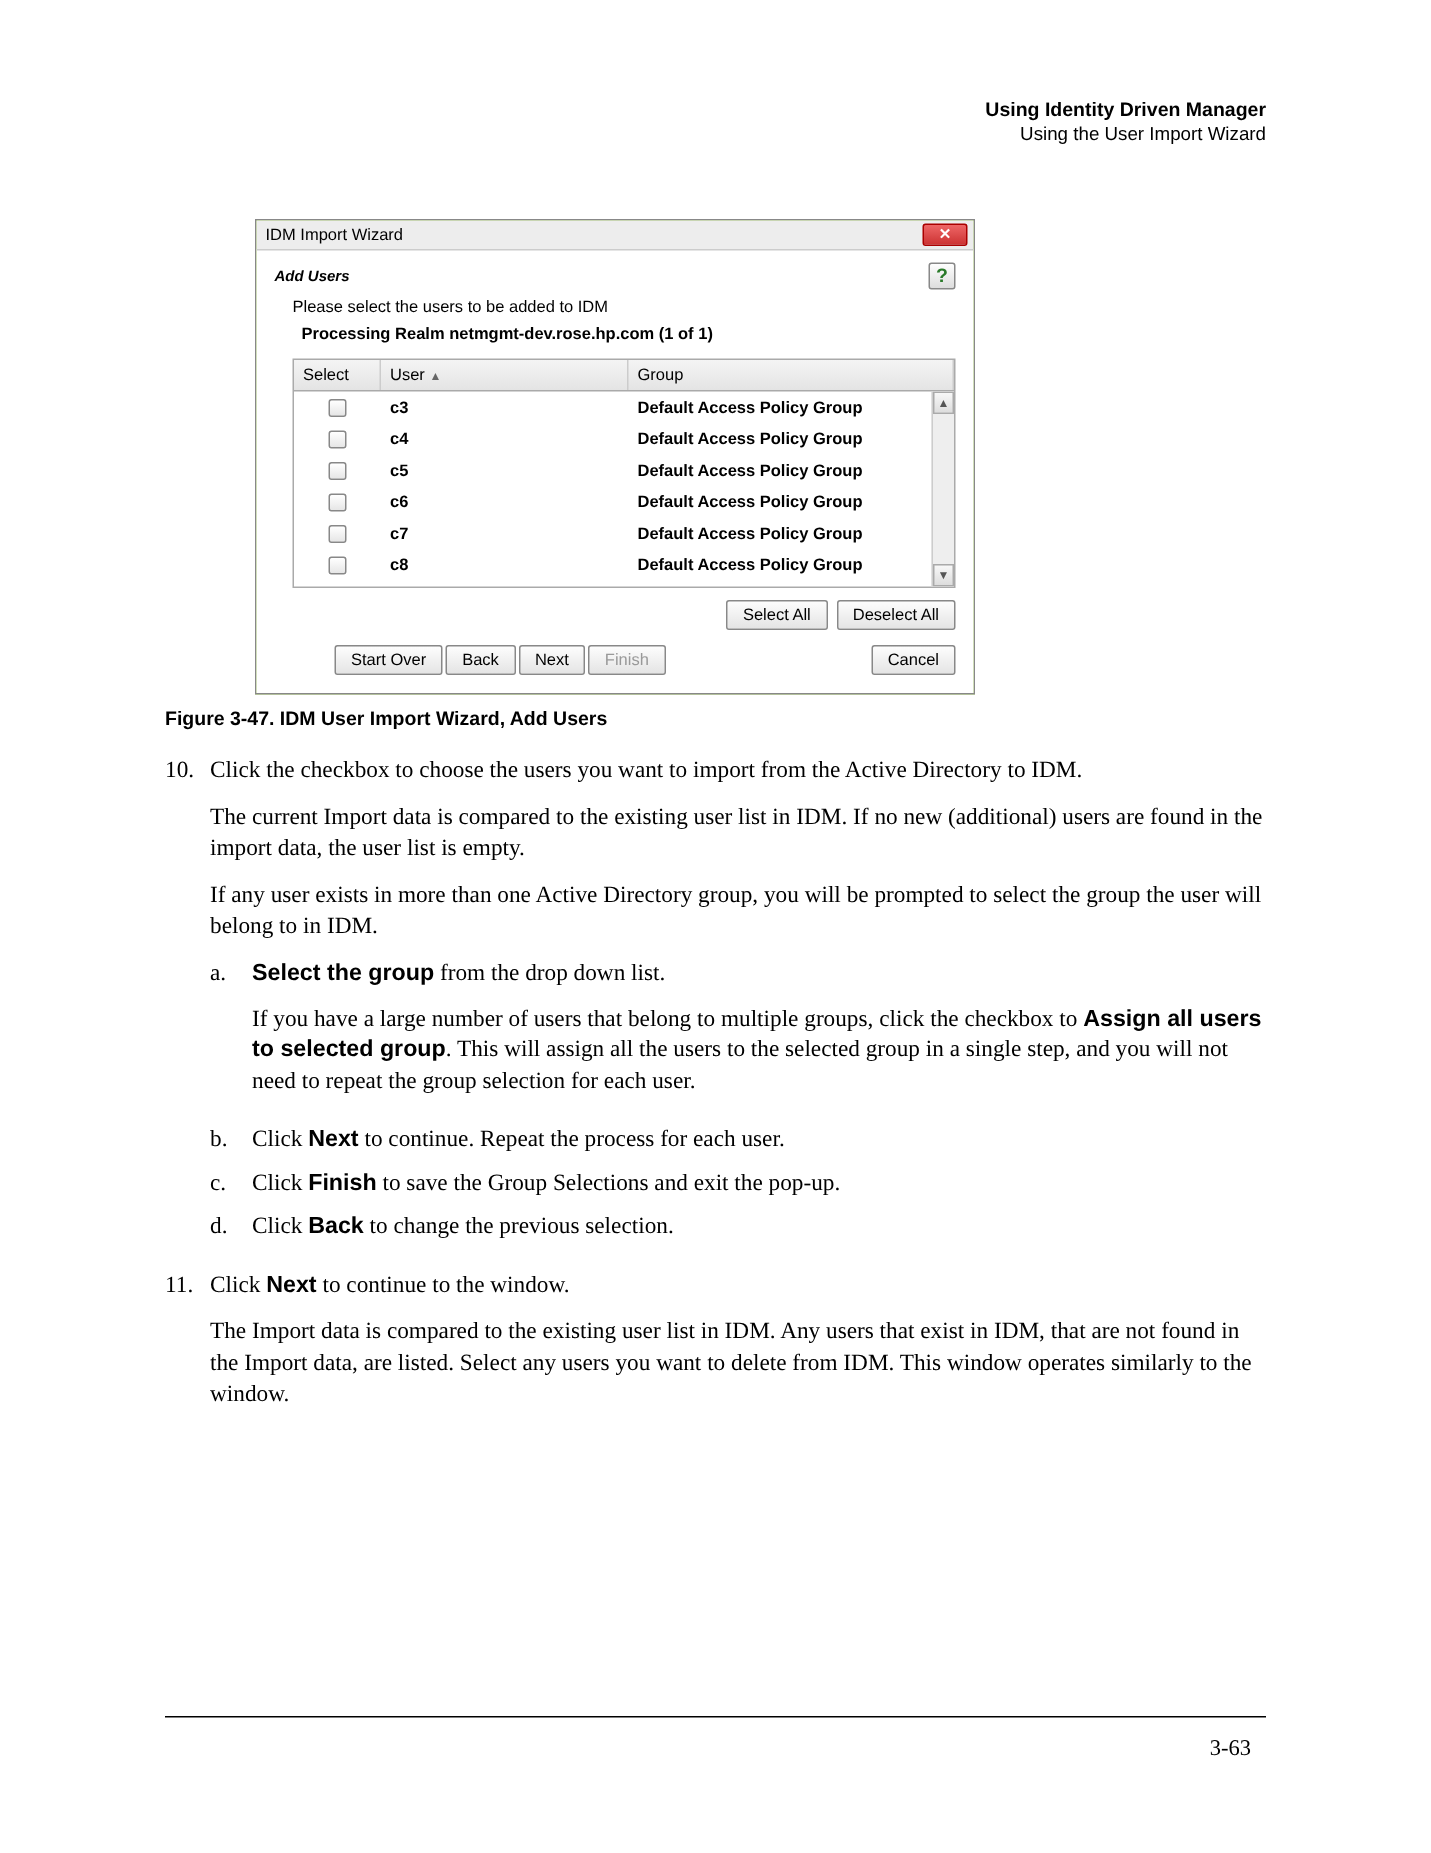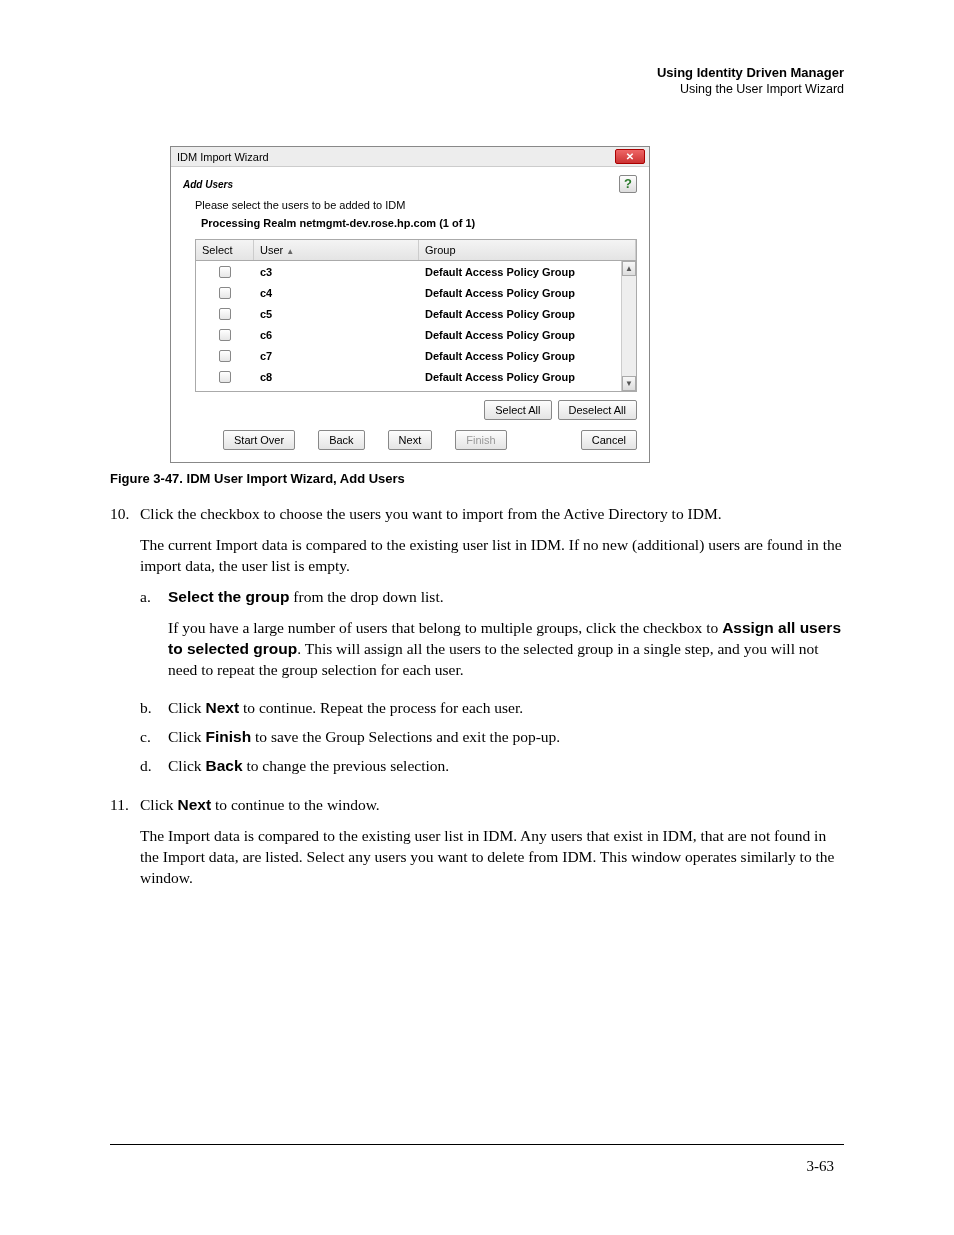--- a/index.html
+++ b/index.html
@@ -181,21 +181,21 @@
   .wbtn.disabled { color: #999; }
   .wiz-row {
     display: flex;
     justify-content: space-between;
     margin-left: 40px;
     margin-right: 0;
     gap: 6px;
   }
   .wiz-row .lgroup, .wiz-row .rgroup {
     display: flex;
-    gap: 23px;
+    gap: 2px;
   }
   .figure-caption {
     font-family: Arial, Helvetica, sans-serif;
     font-weight: bold;
     font-size: 13px;
     margin: 6px 0 18px 0;
   }
   .body-text {
     font-size: 15.5px;
     line-height: 1.35;
@@ -350,20 +350,21 @@
 
   <div class="body-text">
 
     <div class="ol-item">
       <div class="ol-num">10.</div>
       <div class="ol-body">
         <div class="para">
           <span>Click the </span><span> checkbox to choose the users you want to import from the Active Directory to IDM.</span>
         </div>
         <div class="para">The current Import data is compared to the existing user list in IDM. If no new (additional) users are found in the import data, the user list is empty.</div>
+        <div class="para">If any user exists in more than one Active Directory group, you will be prompted to select the group the user will belong to in IDM.</div>
 
         <div class="sub-ol">
           <div class="sub-letter">a.</div>
           <div class="sub-body">
             <div class="para">
               <span class="bold-sans">Select the group</span><span> from the drop down list.</span>
             </div>
             <div class="para">
               <span>If you have a large number of users that belong to multiple groups, click the checkbox to </span><span class="bold-sans">Assign all users to selected group</span><span>. This will assign all the users to the selected group in a single step, and you will not need to repeat the group selection for each user.</span>
             </div>

